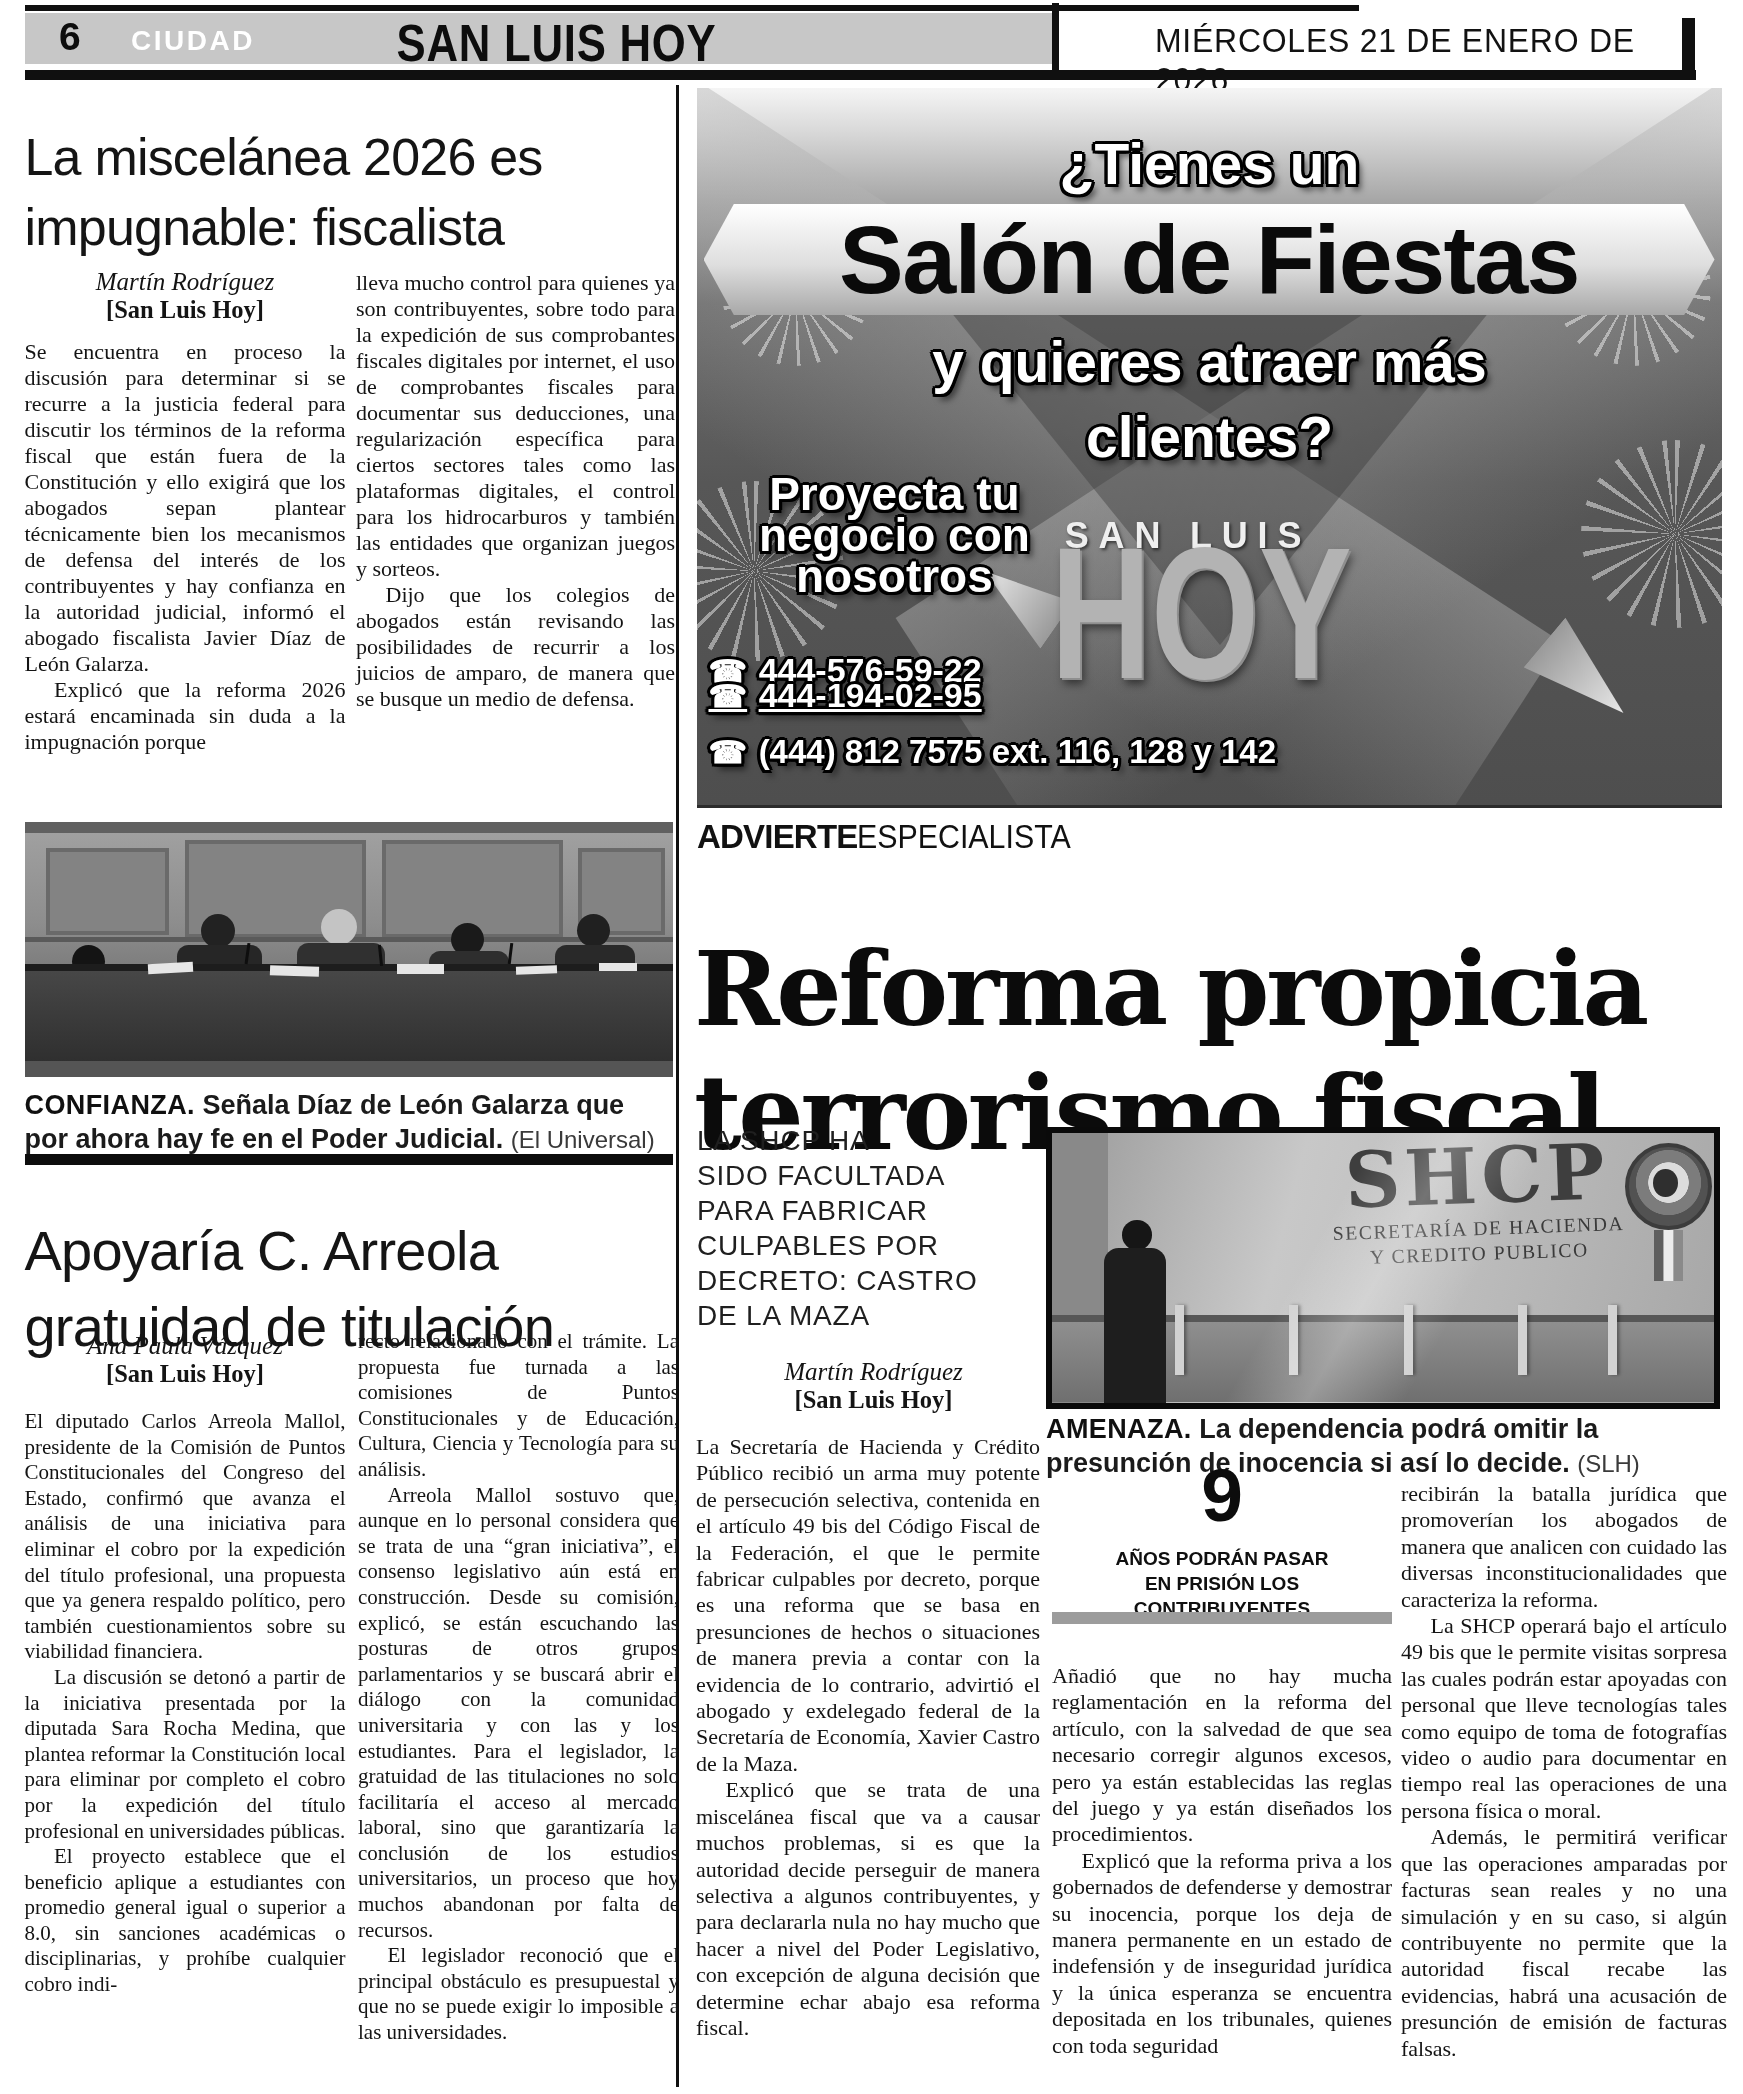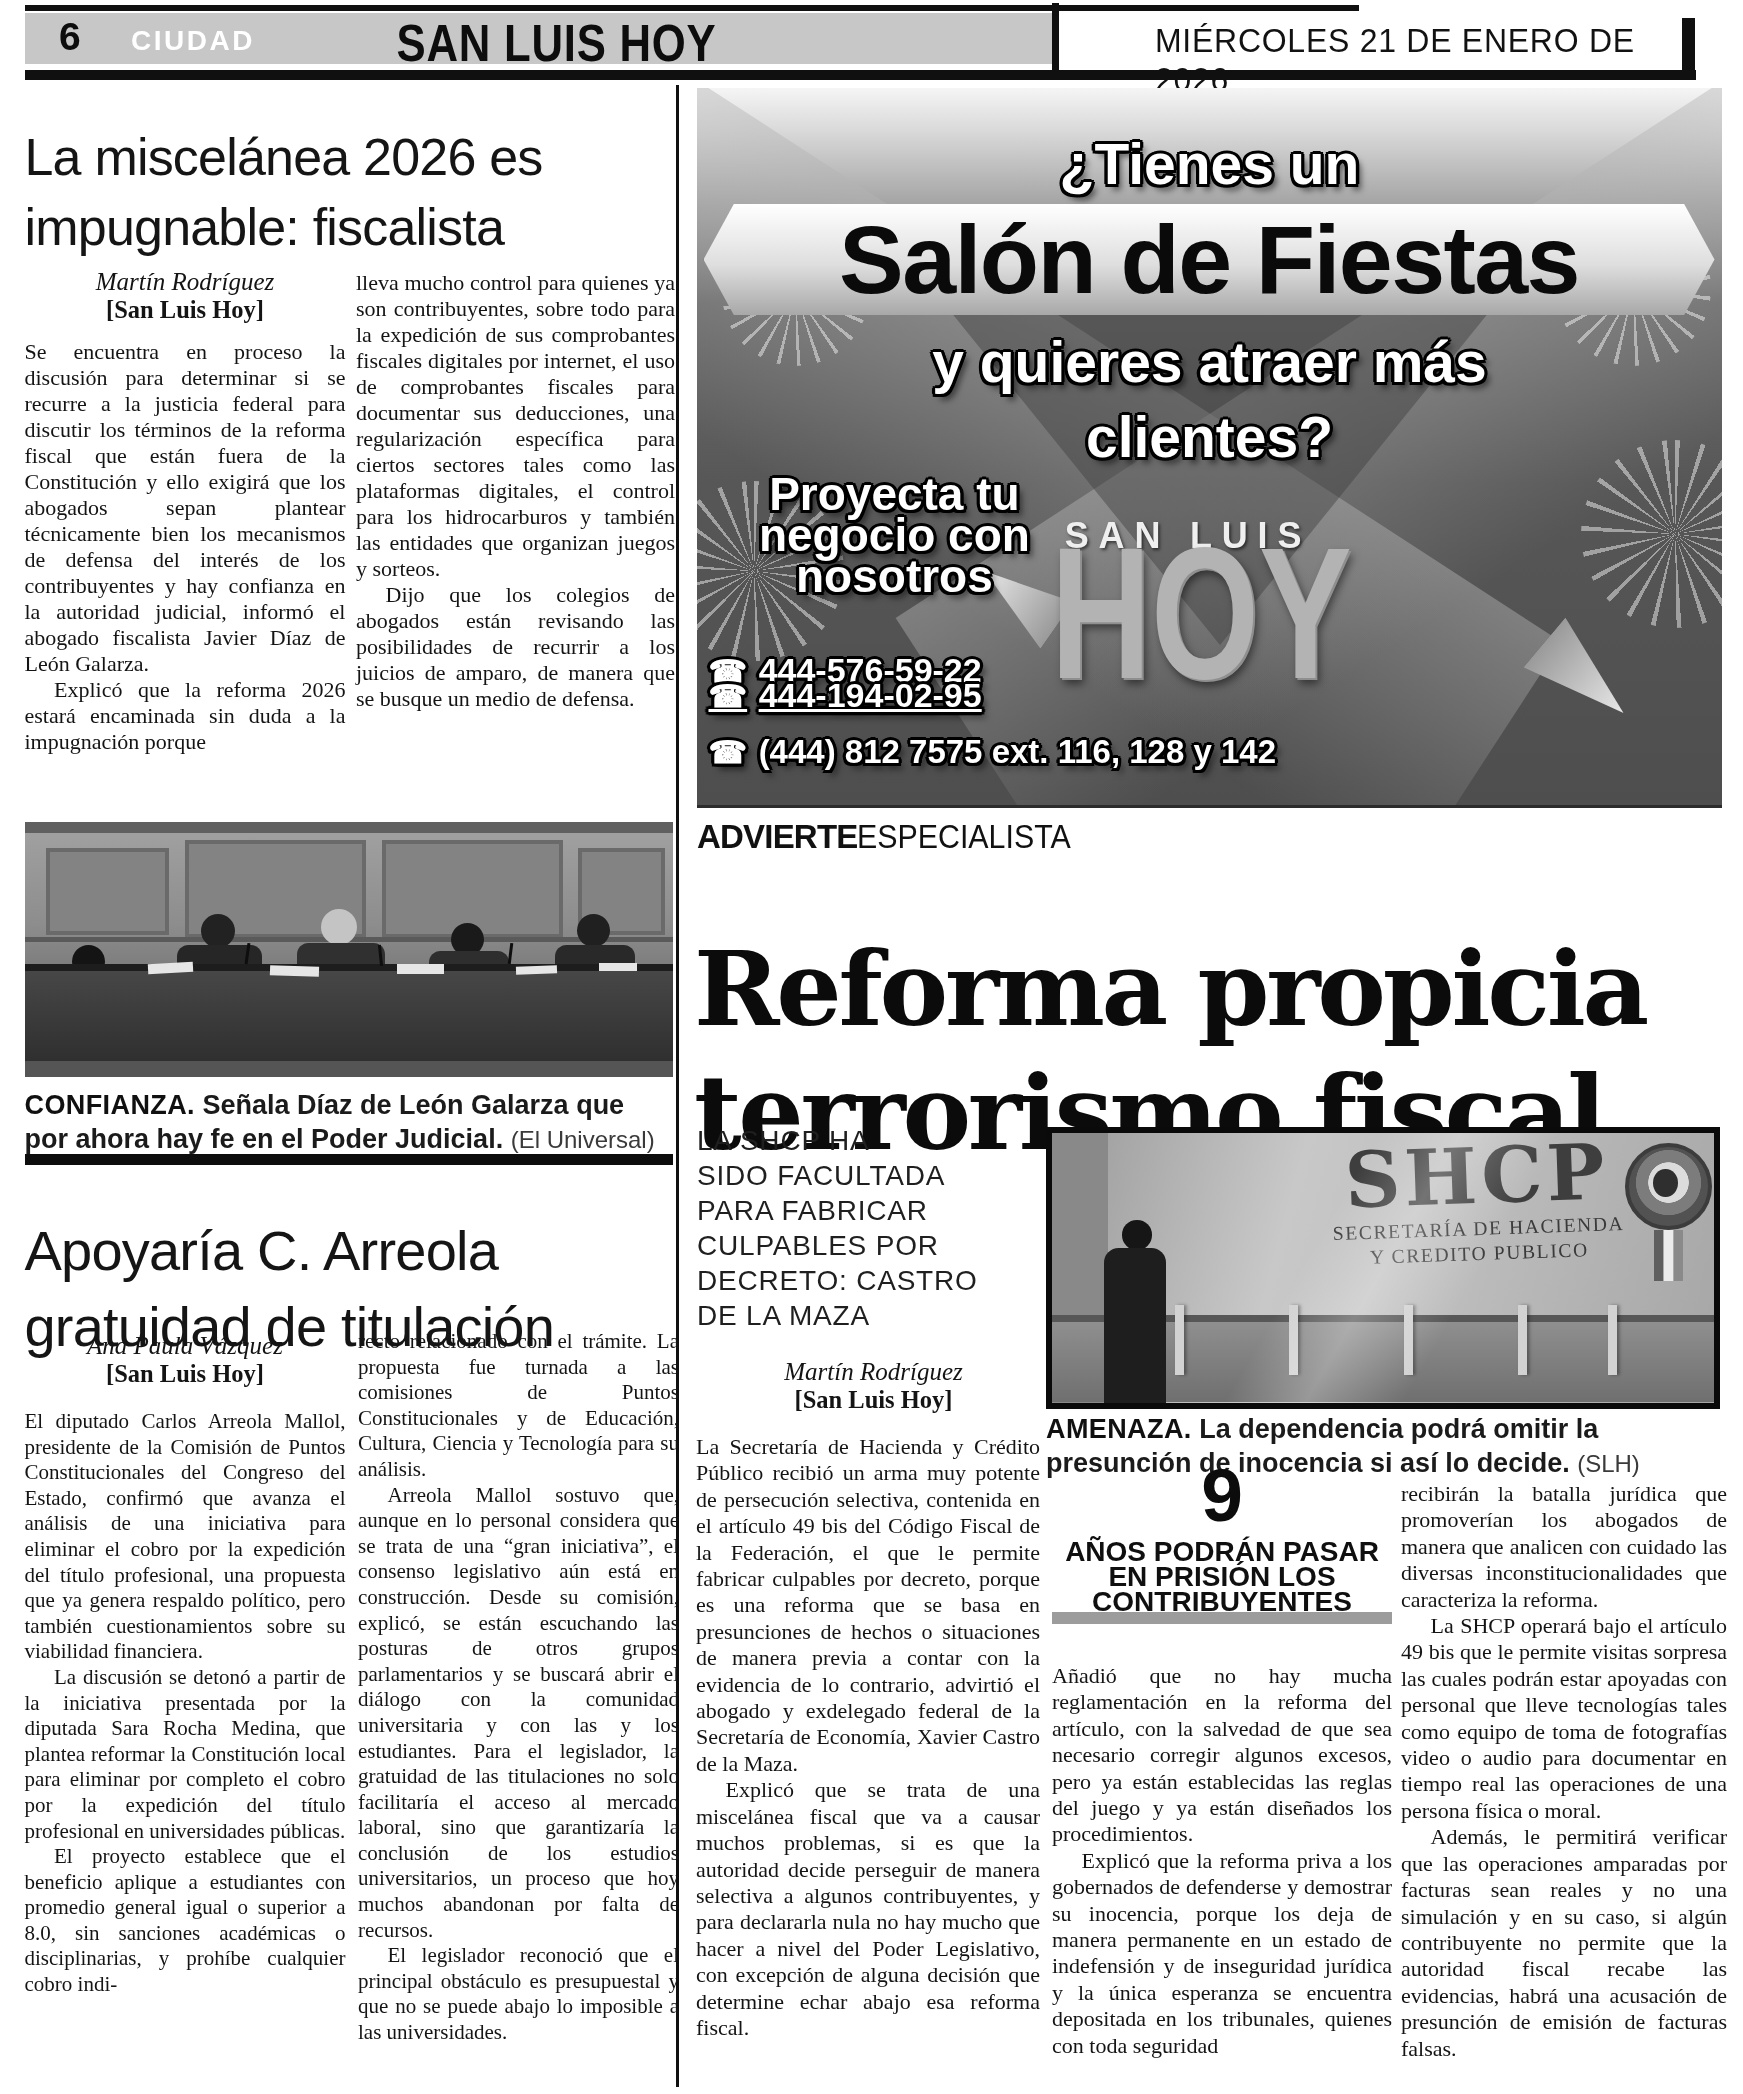--- a/index.html
+++ b/index.html
@@ -123,21 +123,21 @@
   #ph2-rail{left:0;top:182px;width:100%;height:7.4px;background:#575757;}
   #ph2-band{left:0;top:189px;width:100%;height:80px;background:linear-gradient(180deg,#8f8f8f,#6f6f6f);}
   .post{position:absolute;top:172px;width:9px;height:70px;background:#d2d2d2;box-shadow:2.5px 0 3.3px rgba(0,0,0,.35);}
   #po1{left:123px;} #po2{left:237px;} #po3{left:352px;} #po4{left:466px;} #po5{left:556px;}
   #ph2-person-head{left:70px;top:87px;width:29.5px;height:29.5px;border-radius:50%;background:#161616;}
   #ph2-person-body{left:52px;top:115px;width:62px;height:155px;border-radius:14.7px 14.7px 0 0;background:#1e1e1e;}
   #caption2{left:1046px;top:1412px;width:674px;}
   
   #stat{left:1052px;top:1458px;width:340px;text-align:center;font-family:"Liberation Sans",sans-serif;}
   #stat-num{font-weight:900;font-size:75px;line-height:75px;color:#0c0c0c;}
-  #stat-label{margin-top:6px;font-weight:bold;font-size:28px;line-height:25px;color:#0f0f0f;}
+  #stat-label{margin-top:13px;font-weight:bold;font-size:19px;line-height:25px;color:#0f0f0f;}
   #stat-rule{left:1052px;top:1612px;width:340px;height:11.5px;background:#9c9c9c;}
 </style>
 </head>
 <body>
 
 <div class="abs" id="rule-top"></div>
 <div class="abs" id="band"></div>
 <div class="abs" id="pagenum">6</div>
 <div class="abs" id="secname">CIUDAD</div>
 <div class="abs" id="masthead">SAN LUIS HOY</div>
@@ -237,21 +237,21 @@
   <div class="by-org">[San Luis Hoy]</div>
 </div>
 <div class="abs col b2" id="art2-col1">
   <p>El diputado Carlos Arreola Mallol, presidente de la Comisión de Puntos Constitucionales del Congreso del Estado, confirmó que avanza el análisis de una iniciativa para eliminar el cobro por la expedición del título profesional, una propuesta que ya genera respaldo político, pero también cuestionamientos sobre su viabilidad financiera.</p>
   <p>La discusión se detonó a partir de la iniciativa presentada por la diputada Sara Rocha Medina, que plantea reformar la Constitución local para eliminar por completo el cobro por la expedición del título profesional en universidades públicas.</p>
   <p>El proyecto establece que el beneficio aplique a estudiantes con promedio general igual o superior a 8.0, sin sanciones académicas o disciplinarias, y prohíbe cualquier cobro indi-</p>
 </div>
 <div class="abs col b2" id="art2-col2">
   <p>recto relacionado con el trámite. La propuesta fue turnada a las comisiones de Puntos Constitucionales y de Educación, Cultura, Ciencia y Tecnología para su análisis.</p>
   <p>Arreola Mallol sostuvo que, aunque en lo personal considera que se trata de una “gran iniciativa”, el consenso legislativo aún está en construcción. Desde su comisión, explicó, se están escuchando las posturas de otros grupos parlamentarios y se buscará abrir el diálogo con la comunidad universitaria y con las y los estudiantes. Para el legislador, la gratuidad de las titulaciones no solo facilitaría el acceso al mercado laboral, sino que garantizaría la conclusión de los estudios universitarios, un proceso que hoy muchos abandonan por falta de recursos.</p>
-  <p>El legislador reconoció que el principal obstáculo es presupuestal y que no se puede abajo lo imposible a las universidades.</p>
+  <p>El legislador reconoció que el principal obstáculo es presupuestal y que no se puede exigir lo imposible a las universidades.</p>
 </div>
 
 <div class="abs" id="kicker">
   <span class="k1">ADVIERTE</span><span class="k2"> ESPECIALISTA</span>
 </div>
 <h1 class="abs prewrap" id="art3-headline">Reforma propicia
 terrorismo fiscal</h1>
 <div class="abs prewrap" id="art3-deck">LA SHCP HA
 SIDO FACULTADA
 PARA FABRICAR

